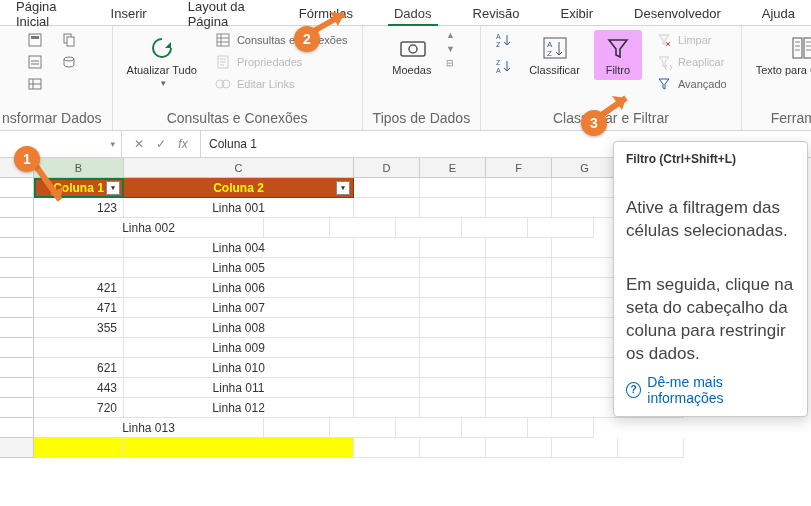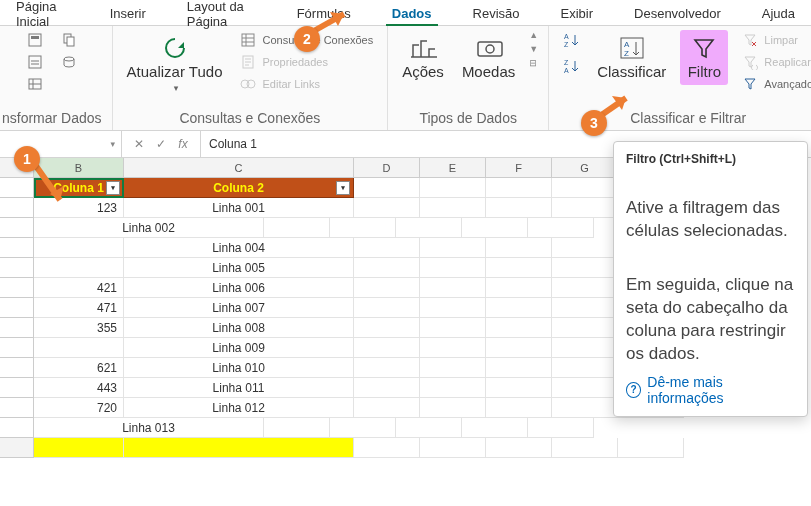--- a/index.html
+++ b/index.html
@@ -1,31 +1,31 @@
 <!DOCTYPE html>
 <html><head>
 <meta charset="utf-8">
 <style>
   * { box-sizing: border-box; margin: 0; padding: 0; font-family: "Segoe UI", sans-serif; }
   body { width: 811px; height: 506px; background: #fff; overflow: hidden; font-size: 12px; color: #333; position: relative; }
 
   
   .tabs { display: flex; align-items: center; gap: 17px; padding: 2px 4px 0 4px; border-bottom: 1px solid #d4d4d4; height: 26px; }
   .tab { padding: 4px 12px; font-size: 13px; cursor: pointer; position: relative; }
-  .tab.active { color: #0369a1; font-weight: 700; }
+  .tab.active { color: #404040; font-weight: 400; }
   .tab.active::after { content:""; position:absolute; left:6px; right:6px; bottom:-1px; height:2px; background:#107c41; }
 
   
   .ribbon { display: flex; height: 105px; border-bottom: 1px solid #d4d4d4; background:#fafafa; }
   .group { display:flex; flex-direction:column; padding:4px 10px 0 10px; border-right:1px solid #e0e0e0; align-items:center; justify-content:space-between; flex-shrink:0; }
   .group-body { display:flex; align-items:flex-start; gap:10px; flex:1; }
   .group-label { font-size:14px; color:#666; padding:3px 0 4px 0; text-align:center; width:100%; }
   .bigbtn { display:flex; flex-direction:column; align-items:center; justify-content:center; gap:2px; min-width:48px; padding:4px; border-radius:3px; cursor:pointer; }
   .bigbtn .icon { width:28px; height:28px; display:flex; align-items:center; justify-content:center; }
-  .bigbtn .lbl { font-size:15px; text-align:center; line-height:1.1; }
+  .bigbtn .lbl { font-size:11px; text-align:center; line-height:1.1; }
   .stackbtns { display:flex; flex-direction:column; gap:2px; }
   .smallbtn { display:flex; align-items:center; gap:6px; padding:2px 4px; font-size:11px; color:#666; cursor:pointer; border-radius:2px; }
   .smallbtn .sicon { width:16px; height:16px; display:flex; align-items:center; justify-content:center; }
   .smallbtn.disabled { color:#bbb; }
   .chev::after { content:"\25BE"; font-size:9px; color:#666; margin-left:3px; }
   svg { display:block; }
 
   
   .formulabar { display:flex; align-items:center; height:27px; border-bottom:1px solid #d4d4d4; }
   .namebox { width:122px; border-right:1px solid #d4d4d4; padding:0 6px; font-size:12px; display:flex; align-items:center; justify-content:space-between; height:100%; }
@@ -176,28 +176,20 @@
       </div>
     </div>
     <div class="group-label">Consultas e Conexões</div>
   </div>
 
   <div class="group">
     <div class="group-body">
       <div class="bigbtn">
         <span class="icon">
             <svg width="30" height="26">
-              <path d="M4 22 L4 10 L10 10 M12 22 L12 6 L18 6 M20 22 L20 14 L26 14 M2 22 H28" stroke="#555" stroke-width="1.5" fill="none"></path>
-            </svg>
-          </span>
-        <span class="lbl">Ações</span>
-      </div>
-      <div class="bigbtn">
-        <span class="icon">
-            <svg width="30" height="26">
               <rect x="3" y="7" width="24" height="14" rx="2" fill="none" stroke="#555" stroke-width="1.5"></rect>
               <circle cx="15" cy="14" r="4" fill="none" stroke="#555" stroke-width="1.5"></circle>
             </svg>
           </span>
         <span class="lbl">Moedas</span>
       </div>
       <div style="display:flex;flex-direction:column;justify-content:center;gap:4px;color:#888;font-size:9px;">
         <span style="cursor:pointer;">▲</span>
         <span style="cursor:pointer;">▼</span>
         <span style="cursor:pointer;">⊟</span>

